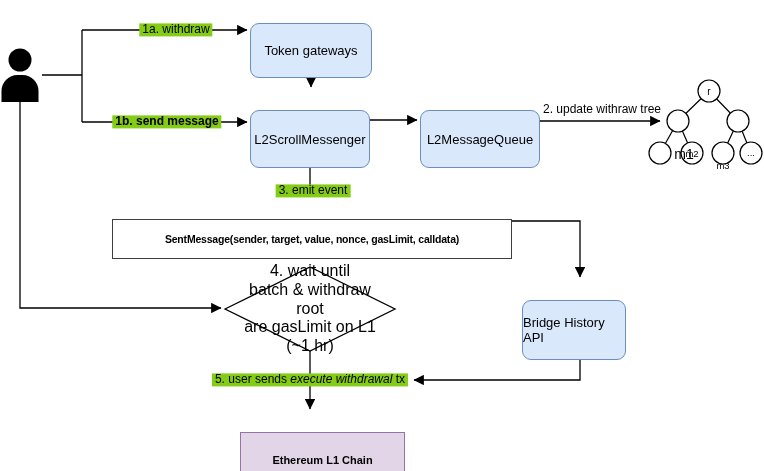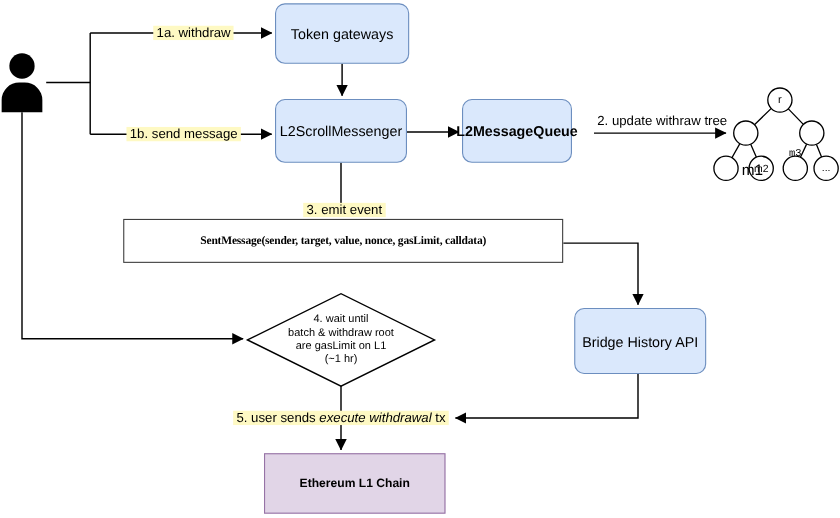--- a/index.html
+++ b/index.html
@@ -3,42 +3,42 @@
 <meta charset="utf-8">
 <style>
   html,body{margin:0;padding:0;background:#ffffff;}
   #canvas{
     position:relative;width:764px;height:471px;background:#ffffff;
     font-family:"Liberation Sans",sans-serif;color:#000;overflow:hidden;
   }
   #wires{position:absolute;left:0;top:0;width:764px;height:471px;}
   .node{
     position:absolute;display:flex;align-items:center;justify-content:center;
-    font-size:13px;box-sizing:border-box;
+    font-size:13px;box-sizing:border-box;margin-top:20px;
   }
   .blue{
     background:#dae8fc;border:1px solid #6c8ebf;border-radius:9px;
   }
   .purple{
     background:#e1d5e7;border:1px solid #9673a6;border-radius:0;
   }
   .plain{
     background:#ffffff;border:1.5px solid #3f3f3f;
-    font-family:Liberation Serif, serif;font-size:10.5px;font-weight:bold;
+    font-family:Liberation Sans, sans-serif;font-size:10.5px;font-weight:bold;
     letter-spacing:-0.2px;
   }
   .edge-label{
     position:absolute;transform:translate(-50%,-50%);
-    background:#fef9c3;padding:0 3px;font-size:12px;white-space:nowrap;
+    background:#84cc16;padding:0 3px;font-size:12px;white-space:nowrap;
     line-height:1.1;
   }
   .diamond-text{
     position:absolute;left:235px;top:273px;width:150px;height:72px;
     display:flex;flex-direction:column;align-items:center;justify-content:center;
-    font-size:10px;line-height:1.18;text-align:center;
+    font-size:16px;line-height:1.18;text-align:center;
   }
   .tree-label{
     position:absolute;transform:translate(-50%,-50%);
     font-size:10px;line-height:1;white-space:nowrap;
   }
   .it{font-style:italic;}
 </style>
 </head>
 <body>
 
@@ -84,47 +84,47 @@
       <circle cx="692" cy="153" r="11" fill="#fff"></circle>
       <circle cx="723" cy="153" r="11" fill="#fff"></circle>
       <circle cx="751" cy="153" r="11" fill="#fff"></circle>
     </g>
   </svg>
 
   <div class="node blue" style="left:250px;top:3px;width:122px;height:55px;">Token gateways</div>
 
   <div class="node blue" style="left:250px;top:90px;width:120px;height:58px;">L2ScrollMessenger</div>
 
-  <div class="node blue" style="left:420px;top:90px;width:100px;height:58px;font-weight:bold;">L2MessageQueue</div>
+  <div class="node blue" style="left:420px;top:90px;width:120px;height:58px;">L2MessageQueue</div>
 
   <div class="node plain" style="left:112px;top:199px;width:400px;height:40px;">SentMessage(sender, target, value, nonce, gasLimit, calldata)</div>
 
-  <div class="node blue" style="left:522px;top:280px;width:120px;height:60px;">Bridge History API</div>
+  <div class="node blue" style="left:522px;top:280px;width:104px;height:60px;">Bridge History API</div>
 
   <div class="node purple" style="left:240px;top:412px;width:165px;height:55px;font-size:11px;font-weight:bold;">Ethereum L1 Chain</div>
 
   <div class="diamond-text">
     <div>4. wait until</div>
     <div>batch &amp; withdraw root</div>
     <div>are gasLimit on L1</div>
     <div>(~1 hr)</div>
   </div>
 
   <div class="edge-label" style="left:176px;top:30px;">1a. withdraw</div>
 
-  <div class="edge-label" style="left:167px;top:122px;">1b. send message</div>
+  <div class="edge-label" style="left:167px;top:122px;font-weight:bold;">1b. send message</div>
 
   <div class="edge-label" style="left:602px;top:110px;background:transparent;">2. update withraw tree</div>
 
   <div class="edge-label" style="left:313px;top:177px;margin-top:14px;">3. emit event</div>
 
 
   <div class="edge-label" style="left:310px;top:380px;">
     <span>5. user sends </span><span class="it">execute withdrawal</span><span> tx</span>
   </div>
 
   <div class="tree-label" style="left:709px;top:92px;">r</div>
   <div class="tree-label" style="left:684px;top:154px;font-size:14px;">m1</div>
   <div class="tree-label" style="left:692px;top:154px;font-size:9.5px;">m2</div>
-  <div class="tree-label" style="left:723px;top:140px;font-size:9.5px;font-family:Liberation Mono, monospace;">m3</div>
+  <div class="tree-label" style="left:723px;top:166px;font-size:9.5px;">m3</div>
   <div class="tree-label" style="left:751px;top:153px;font-size:9.5px;">...</div>
 
 </div>
 
 </body></html>

